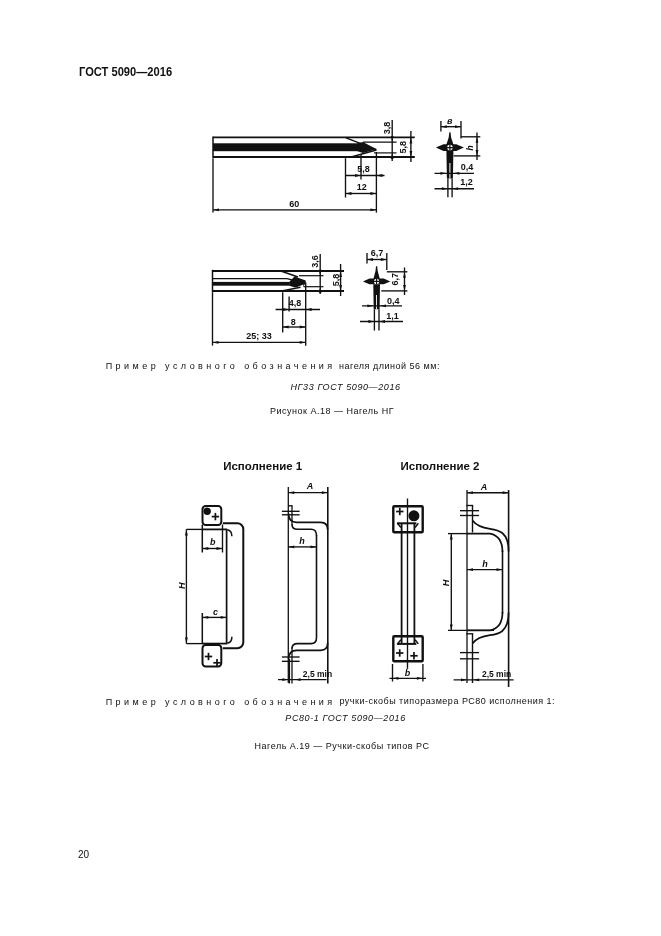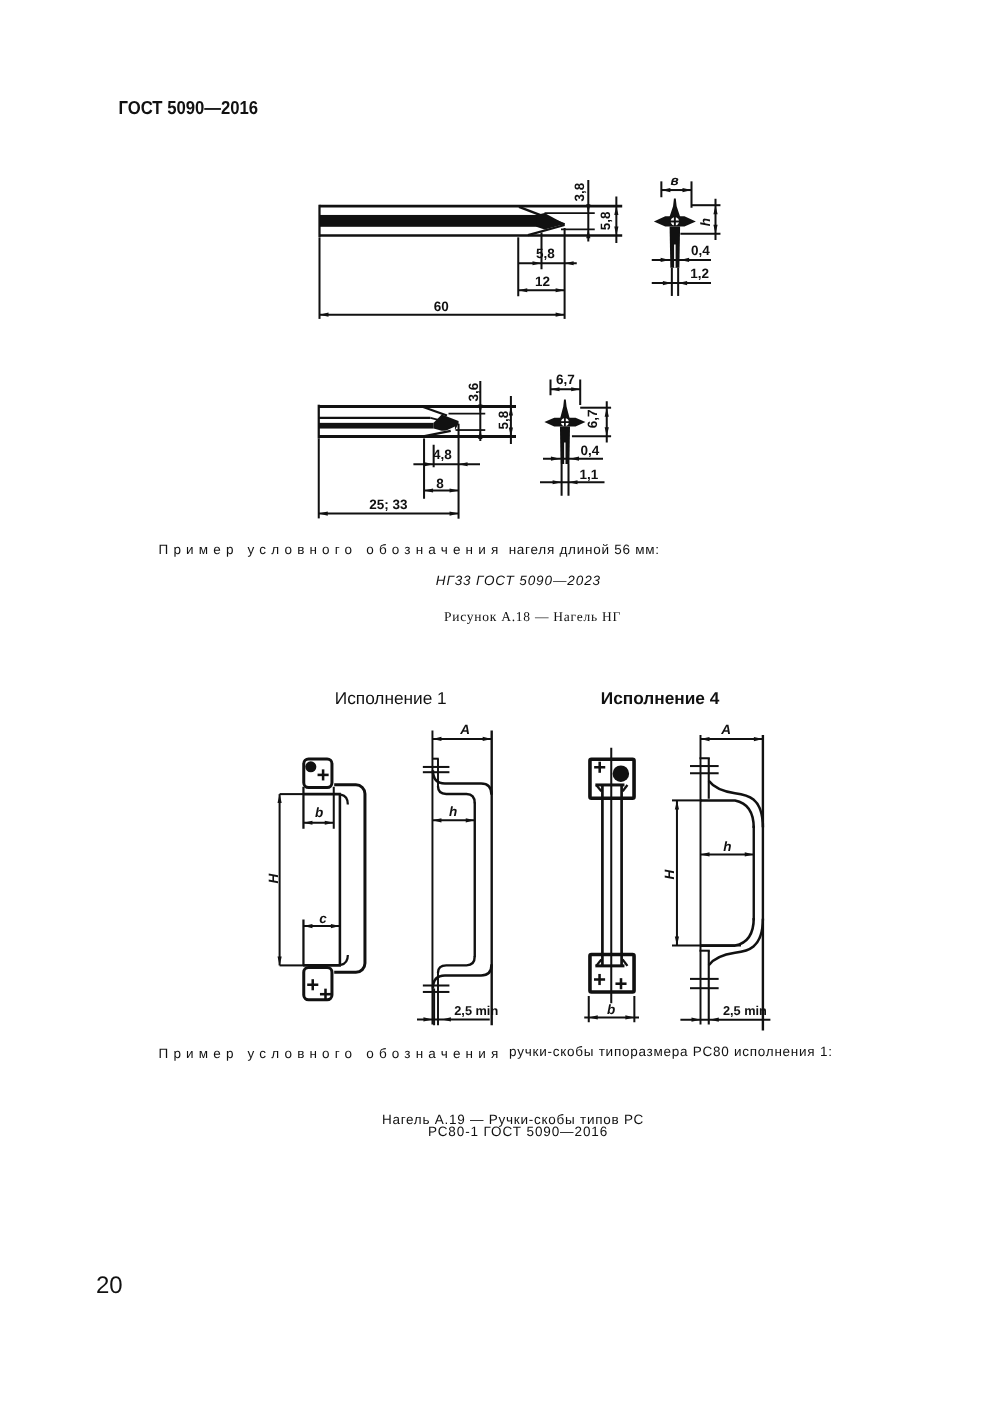--- a/index.html
+++ b/index.html
@@ -249,23 +249,23 @@
 <polygon points="502.5,569.6 496.5,568.2 496.5,571.0" fill="#111" stroke="none"></polygon>
 <text x="484.9" y="567.3" text-anchor="middle" font-family="Liberation Sans, sans-serif" font-size="9" font-weight="bold" font-style="italic" fill="#111">h</text>
 <line x1="453.6" y1="679.8" x2="513.6" y2="679.8" stroke="#111" stroke-width="1.35"></line>
 <polygon points="467,679.8 461.0,678.4 461.0,681.1999999999999" fill="#111" stroke="none"></polygon>
 <polygon points="473.2,679.8 479.2,678.4 479.2,681.1999999999999" fill="#111" stroke="none"></polygon>
 <text x="496.6" y="676.8" text-anchor="middle" font-family="Liberation Sans, sans-serif" font-size="8.5" font-weight="bold" fill="#111">2,5 min</text>
 </svg>
 
 <div class="t" style="left:105.7px;top:361px;font-size:9px;letter-spacing:3.45px;">Пример условного обозначения</div>
 <div class="t" style="left:339.1px;top:361px;font-size:9px;letter-spacing:0.5px;">нагеля длиной 56 мм:</div>
-<div class="t" style="left:290.5px;top:381.8px;font-size:9px;font-style:italic;letter-spacing:0.6px;">НГ33 ГОСТ 5090—2023</div>
-<div class="t" style="left:296px;top:406.3px;font-size:9px;letter-spacing:0.5px;font-family:Liberation Serif, serif;">Рисунок А.18 — Нагель НГ</div>
-
-<div class="t" style="left:223.2px;top:459.8px;font-size:11.5px;font-weight:normal;">Исполнение 1</div>
-<div class="t" style="left:400.5px;top:459.8px;font-size:11.5px;font-weight:bold;">Исполнение 4</div>
+<div class="t" style="left:290.5px;top:381.8px;font-size:9px;font-style:italic;letter-spacing:0.6px;">НГ33 ГОСТ 5090—2016</div>
+<div class="t" style="left:270px;top:406.3px;font-size:9px;letter-spacing:0.5px;">Рисунок А.18 — Нагель НГ</div>
+
+<div class="t" style="left:223.2px;top:459.8px;font-size:11.5px;font-weight:bold;">Исполнение 1</div>
+<div class="t" style="left:400.5px;top:459.8px;font-size:11.5px;font-weight:bold;">Исполнение 2</div>
 
 <div class="t" style="left:105.7px;top:697px;font-size:9px;letter-spacing:3.45px;">Пример условного обозначения</div>
 <div class="t" style="left:339.4px;top:696px;font-size:9px;letter-spacing:0.5px;">ручки-скобы типоразмера РС80 исполнения 1:</div>
-<div class="t" style="left:285.3px;top:749px;font-size:9px;letter-spacing:0.6px;">РС80-1 ГОСТ 5090—2016</div>
+<div class="t" style="left:285.3px;top:713px;font-size:9px;font-style:italic;letter-spacing:0.6px;">РС80-1 ГОСТ 5090—2016</div>
 <div class="t" style="left:254.6px;top:741px;font-size:9px;letter-spacing:0.5px;">Нагель А.19 — Ручки-скобы типов РС</div>
 
-<div class="t" style="left:64px;top:849px;font-size:16px;">20</div>
+<div class="t" style="left:78px;top:849px;font-size:10px;">20</div>
 </body></html>

